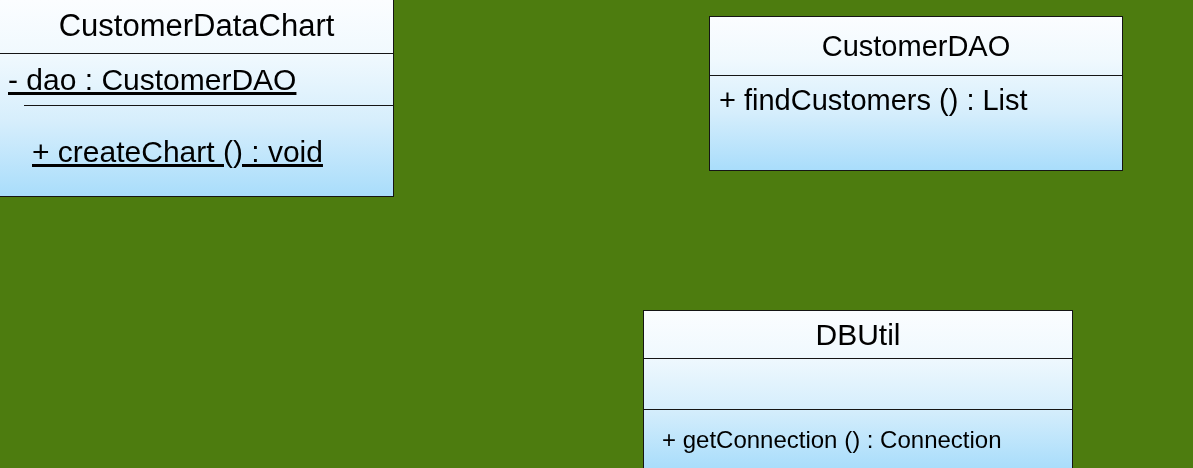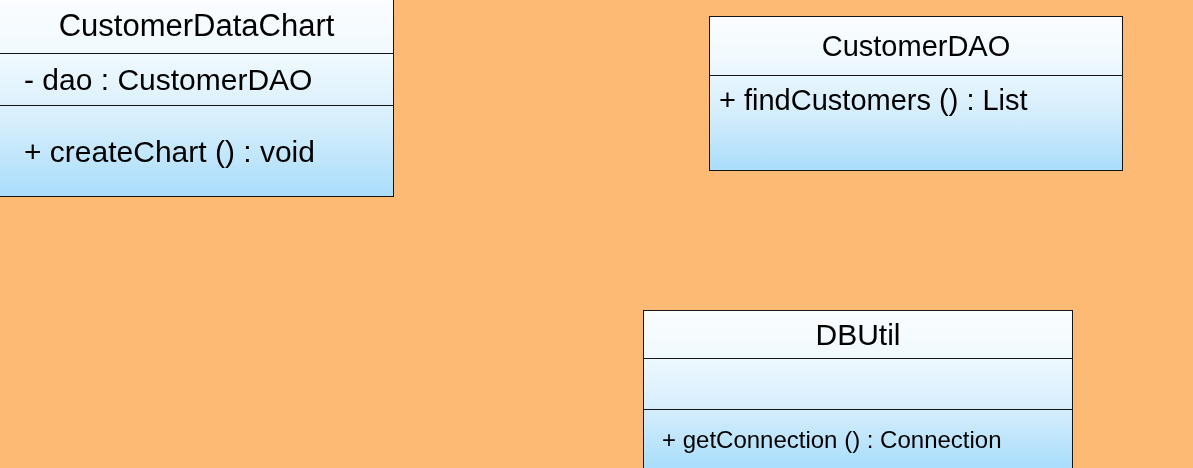--- a/index.html
+++ b/index.html
@@ -12,21 +12,21 @@
     height: 468px;
     position: relative;
     overflow: hidden;
     font-family: "Liberation Sans", sans-serif;
     -webkit-font-smoothing: antialiased;
   }
 
   .canvas {
     position: absolute;
     inset: 0;
-    background: #fdba74;
+    background: #4d7c0f;
   }
 
   
   .uml-class {
     position: absolute;
     box-sizing: border-box;
     border: 1px solid #151515;
     background: linear-gradient(to bottom, #fbfdff 0%, #f0f9fe 28%, #d6eefc 62%, #a9ddfb 100%);
     color: #000000;
     overflow: hidden;
@@ -54,23 +54,23 @@
 
   
   #box-customerdatachart {
     left: -1px;
     top: -1px;
     width: 395px;
     height: 198px;
   }
   #box-customerdatachart .c-name   { height: 53px; }
   #box-customerdatachart .c-attrs  { height: 52px; }
-  #box-customerdatachart .c-ops    { height: 93px; }
+  #box-customerdatachart .c-ops    { height: 93px; margin-left: 24px; }
   #box-customerdatachart .uml-name { font-size: 31px; line-height: 34px; padding-bottom: 2px; }
-  #box-customerdatachart .uml-member { font-size: 30px; line-height: 33px; padding-left: 24px; }
+  #box-customerdatachart .uml-member { font-size: 30px; line-height: 33px; padding-left: 8px; text-decoration: underline; }
   #box-customerdatachart .c-ops .uml-member:first-child { margin-bottom: 2px; }
 
   
   #box-customerdao {
     left: 709px;
     top: 16px;
     width: 414px;
     height: 155px;
   }
   #box-customerdao .c-name  { height: 58px; }

